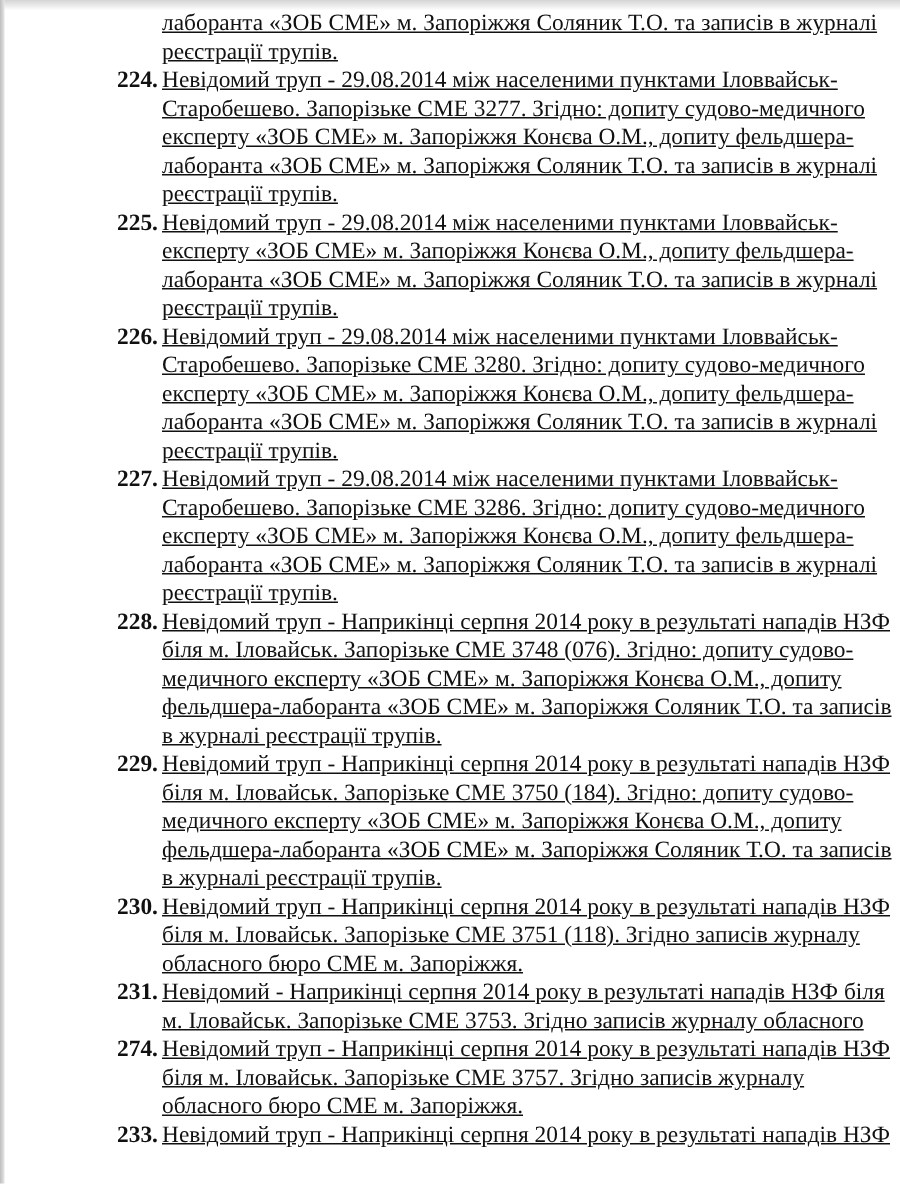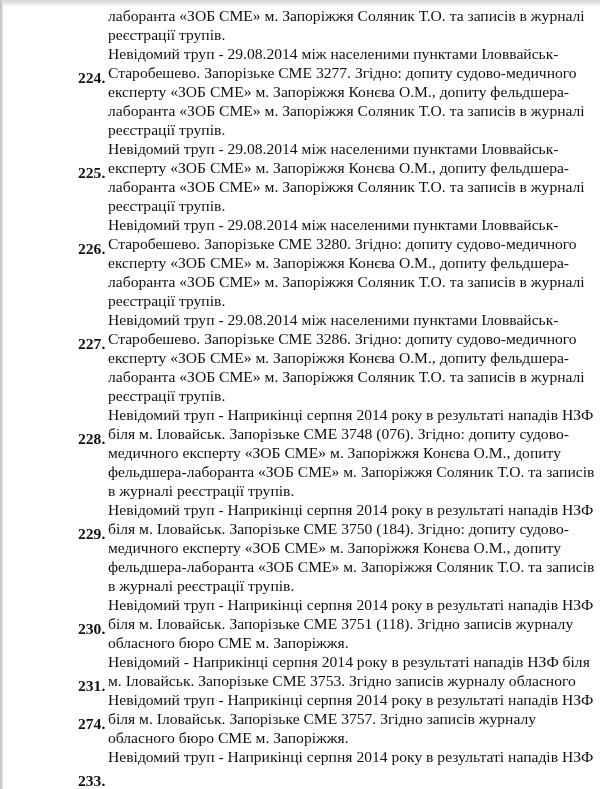--- a/index.html
+++ b/index.html
@@ -16,25 +16,25 @@
   .leftedge {
     position: absolute; left: 0; top: 0; width: 3px; height: 789px;
     background: linear-gradient(to right, #bdbdbd, #e6e6e6);
   }
   .page {
     position: absolute; left: 0; top: 6px; width: 600px;
   }
   .cont, .entry { position: relative; }
   .line {
     font-size: 15.6px; line-height: 19px; height: 19px;
-    white-space: nowrap; padding-left: 108px;
+    white-space: nowrap; padding-left: 108px; text-decoration: underline;
   }
   .num {
     position: absolute; left: 78px; top: 0; font-weight: bold;
-    font-size: 15.6px; line-height: 19px; margin-top: 24px;
+    font-size: 15.6px; line-height: 19px;
   }
 </style>
 </head>
 <body>
 
 <div class="topshade"></div>
 <div class="leftedge"></div>
 
 <div class="page">
   <div class="cont">

